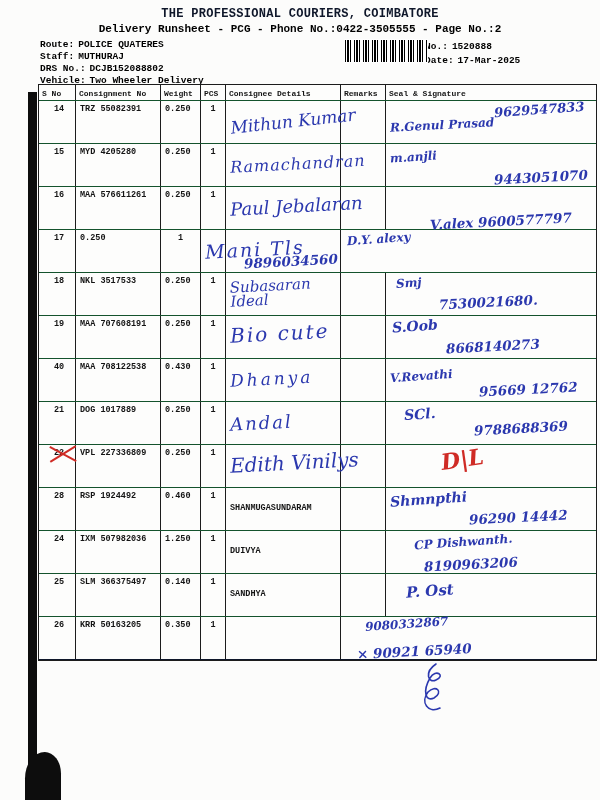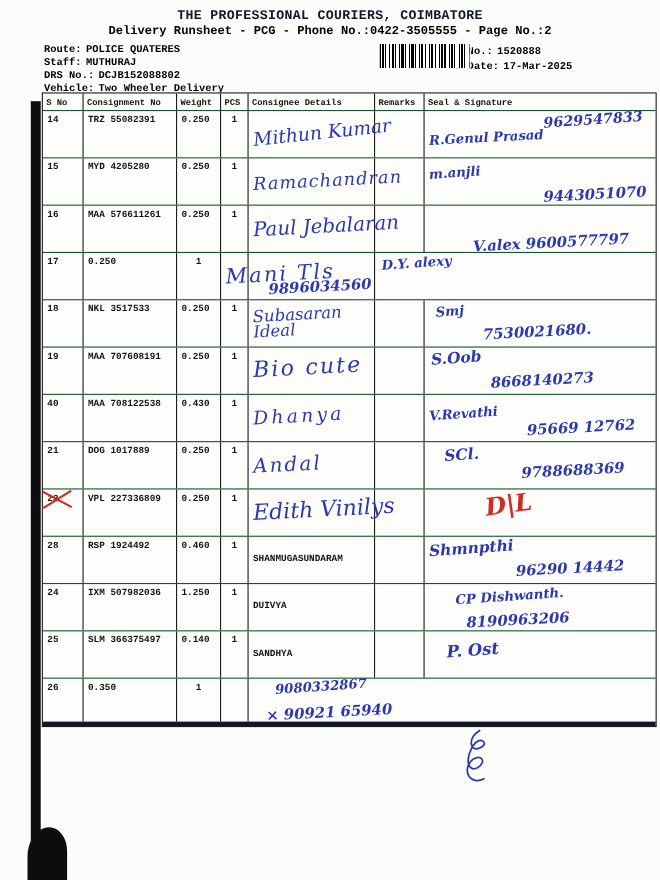--- a/index.html
+++ b/index.html
@@ -19,26 +19,26 @@
   .il-route { top:39px; } .il-staff { top:51px; } .il-drs { top:63px; } .il-vehicle { top:75px; }
   .info-right { left:408px;text-align:center; }
   .ir-rsno { top:41px; } .ir-rsdate { top:55px; }
   .barcode { position:absolute; left:345px; top:40px; width:82px; height:22px;
     background:repeating-linear-gradient(90deg,#000 0 1px,#fff 1px 2px,#000 2px 4px,#fff 4px 5px,#000 5px 6px,#fff 6px 9px);
     outline:1px solid #fff; }
 
   
   .table { position:absolute; left:38px; top:84px; width:559px; border:1px solid #1c1c1c; background:#fdfdfc; }
   .tr { display:grid; grid-template-columns:37px 85px 40px 25px 115px 45px 1fr; border-bottom:1px solid #14532d; }
-  .tr:last-child { border-bottom:4px solid #0f172a; }
+  .tr:last-child { border-bottom:1px solid #0f172a; }
   .td { border-right:1px solid #1c1c1c; position:relative; font-weight:bold; font-size:8.5px; color:#141414; }
   .td:last-child { border-right:none; }
   .thead .td { padding:4px 1px 2px 3px; font-size:8px; }
   .tbody-row { height:43px; }
-  .c-sno { padding:3px 0 0 4px; }
+  .c-sno { padding:3px 0 0 4px;text-align:center; }
   .c-cons { padding:3px 0 0 4px; white-space:nowrap; }
   .c-weight { padding:3px 0 0 4px; }
   .c-pcs { padding:3px 0 0 0; text-align:center; }
 
   
   .hw .consignee-text { position:absolute; left:4px; top:6px; width:185px;
     font-family:"DejaVu Serif", serif; font-style:italic; font-weight:normal;
     color:#2b38ae; font-size:18px; line-height:.95; white-space:pre-line; transform:rotate(-3deg); z-index:3; }
   .pr .consignee-text { position:absolute; left:4px; top:15px; font-family:"Liberation Mono", monospace;
     font-weight:bold; font-size:8.5px; color:#141414; }
@@ -324,20 +324,21 @@
     <div class="td c-remarks"></div>
     <div class="td c-sig">
       <span class="sig sig1">P. Ost</span>
 
     </div>
   </div>
         <div class="tr tbody-row r26 pr">
     <div class="td c-sno">
       <span class="sno-text">26</span>
     </div>
+    <div class="td c-cons">KRR 50163205</div>
     <div class="td c-weight">0.350</div>
     <div class="td c-pcs">1</div>
     <div class="td c-remarks"></div>
     <div class="td c-sig">
       <span class="sig sig1">9080332867</span>
       <span class="sig sig2">× 90921 65940</span>
     </div>
   </div>
       </div>
   </div>

